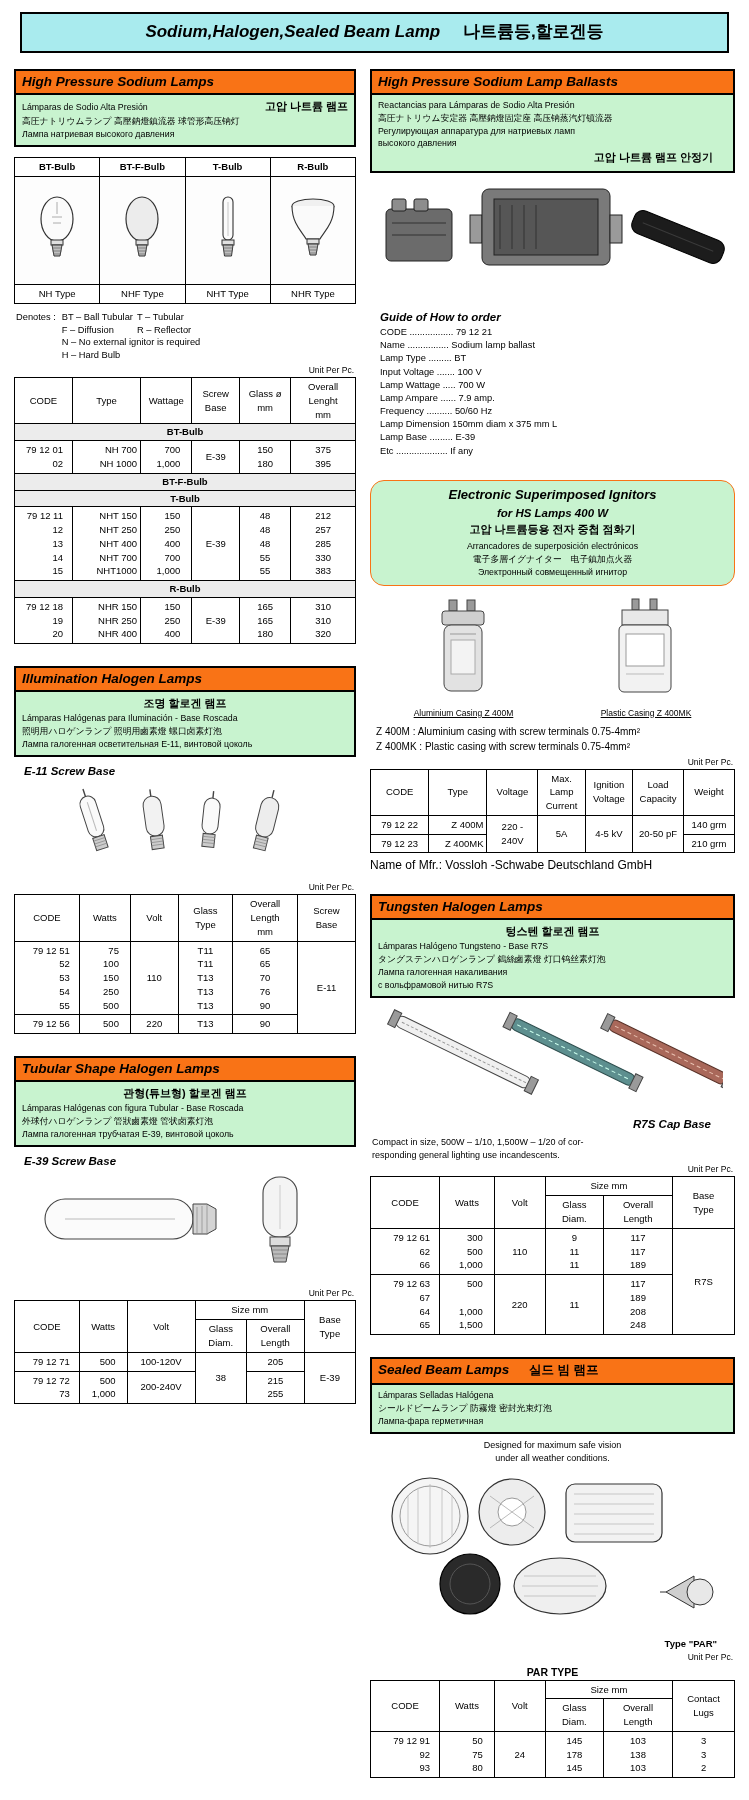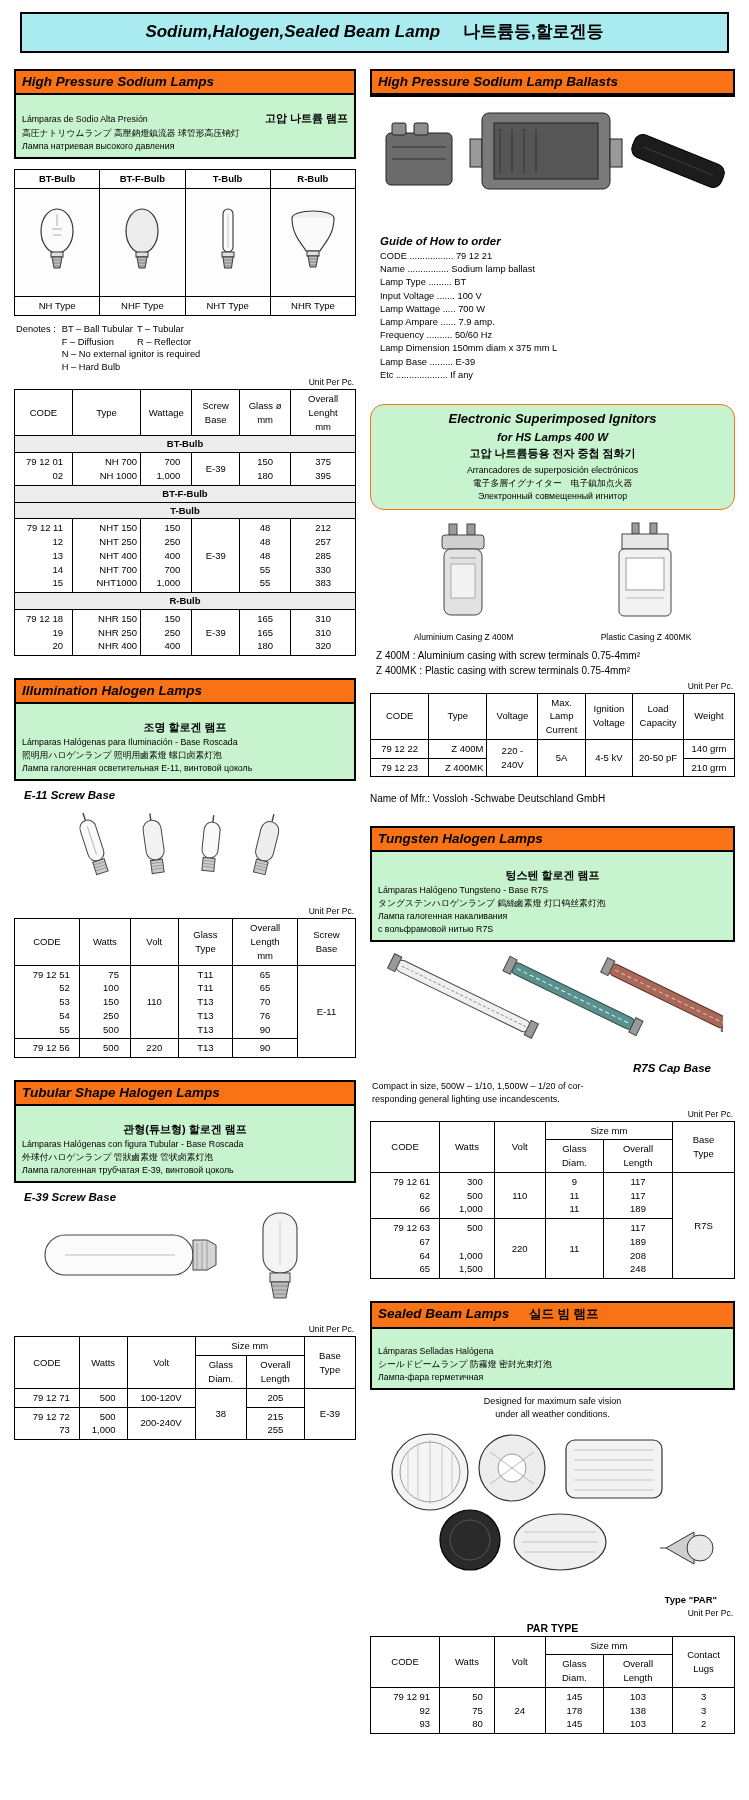--- a/index.html
+++ b/index.html
@@ -34,21 +34,21 @@
   .hd { border: 2px solid #000; background: #c8f3cf; }
   .hd-title {
     border-bottom: 2px solid #000;
     padding: 3px 6px 4px;
     font-weight: bold;
     font-style: italic;
     font-size: 13.5px;
     background: #f97316;
   }
   .hd-title .kr { font-style: normal; margin-left: 16px; font-size: 12.5px; }
-  .hd-sub { padding: 16px 6px 5px; font-size: 8.8px; line-height: 1.45; }
+  .hd-sub { padding: 4px 6px 5px; font-size: 8.8px; line-height: 1.45; }
   .hd-sub .row { display: flex; justify-content: space-between; align-items: baseline; }
   .kr-strong { font-weight: bold; font-size: 11px; }
   .kr-center { text-align: center; font-weight: bold; font-size: 11px; }
   .kr-right  { text-align: right; font-weight: bold; font-size: 11px; padding-right: 14px; }
 
   .hd-round {
     border: 1px solid #f97316;
     border-radius: 14px;
     background: #c8f3cf;
     text-align: center;
@@ -98,26 +98,26 @@
   .base-label-right { text-align: right; margin-right: 24px; }
 
   .img-area { text-align: center; padding: 2px 0; }
 
   
   .guide { margin-top: 12px; padding-left: 10px; }
   .guide-title { font-weight: bold; font-style: italic; font-size: 11.5px; margin-bottom: 3px; }
   .guide-line { font-size: 9.3px; line-height: 1.42; }
 
   .ign-images { display: flex; justify-content: space-around; align-items: flex-end; margin-top: 8px; }
-  .ign-item { text-align: center; }
+  .ign-item { text-align: center; text-decoration: underline; }
   .img-cap { font-size: 8.5px; margin-top: 2px; }
 
   .notes { font-size: 10px; line-height: 1.5; margin: 6px 0 0 6px; }
 
-  .mfr-line { font-size: 10px; margin-top: 16px; }
+  .mfr-line { font-size: 12px; margin-top: 5px; }
 
   .note-center { text-align: center; font-size: 9px; line-height: 1.4; margin: 5px 0; }
   .note-left { font-size: 9px; line-height: 1.4; margin: 6px 0 0 2px; }
 
   .par-label { text-align: right; font-size: 9.5px; font-weight: bold; margin: 2px 18px 0 0; }
   .table-title { text-align: center; font-weight: bold; font-size: 10.5px; margin: 4px 0 2px; }
 </style>
 </head>
 <body>
 
@@ -494,20 +494,27 @@
           </table>
       </section>
 
     </div>
 
     <div class="col-right">
 
       <section>
         <div class="hd">
           <div class="hd-title">High Pressure Sodium Lamp Ballasts</div>
+          <div class="hd-sub">
+            <div>Reactancias para Lámparas de Sodio Alta Presión</div>
+            <div>高圧ナトリウム安定器  高壓鈉燈固定座  高压钠蒸汽灯镇流器</div>
+            <div class="ml">Регулирующая аппаратура для натриевых ламп
+высокого давления</div>
+            <div class="kr-right">고압 나트륨 램프 안정기</div>
+          </div>
         </div>
 
         <div class="img-area">
           <svg width="350" height="118" viewBox="0 0 350 118">
             <rect x="8" y="34" width="66" height="52" rx="5" fill="#6b6b6b" stroke="#222"></rect>
             <rect x="14" y="24" width="14" height="12" rx="2" fill="#8d8d8d" stroke="#222"></rect>
             <rect x="36" y="24" width="14" height="12" rx="2" fill="#8d8d8d" stroke="#222"></rect>
             <line x1="14" y1="48" x2="68" y2="48" stroke="#333"></line>
             <line x1="14" y1="60" x2="68" y2="60" stroke="#333"></line>
             <rect x="92" y="40" width="12" height="28" fill="#9a9a9a" stroke="#222"></rect>

